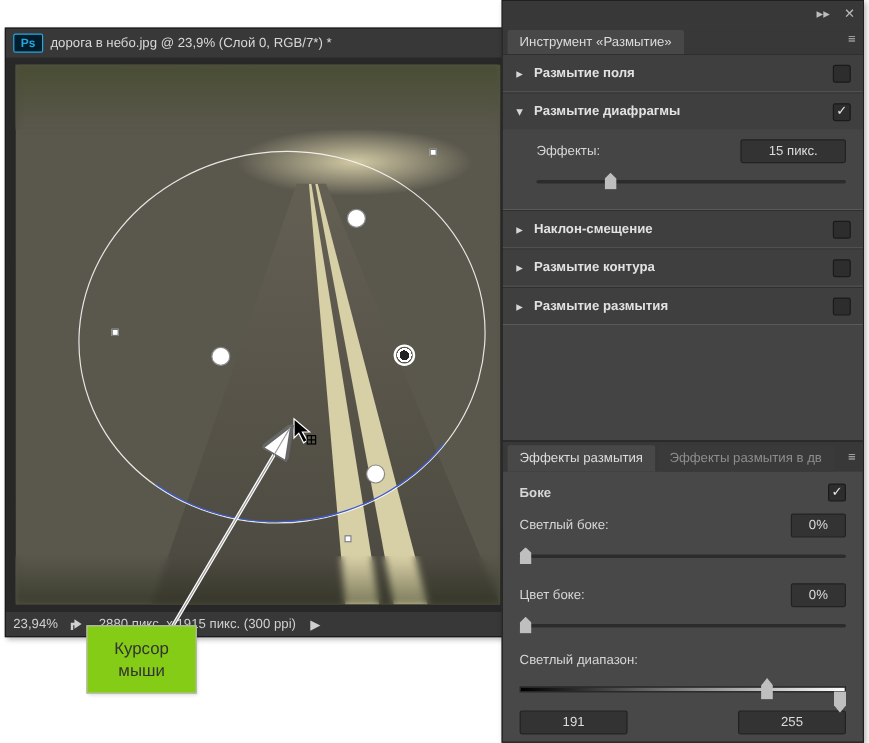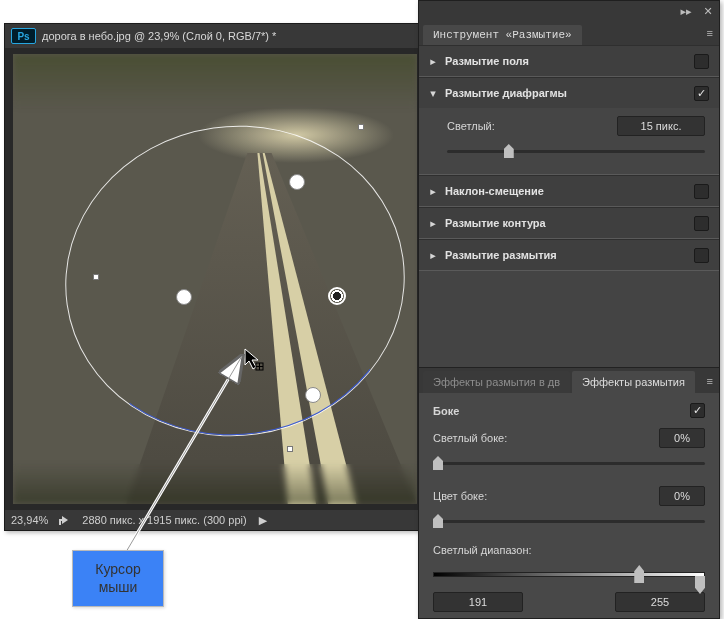--- a/index.html
+++ b/index.html
@@ -175,21 +175,21 @@
     height:24px;
     background:#383838;
     display:flex; align-items:flex-end;
     padding-left:4px;
   }
   .panel-tab{
     background:#484848;
     padding:4px 10px 4px 10px;
     font-size:11px;
     color:#dcdcdc;
-    border-top-left-radius:2px;border-top-right-radius:2px;font-family:Liberation Mono, monospace;
+    border-top-left-radius:2px;border-top-right-radius:2px;
   }
   .burger{margin-left:auto;margin-right:6px;align-self:center;color:#bababa}
   .section{
     border-top:1px solid #2f2f2f;
     border-bottom:1px solid #5a5a5a;
   }
   .sec-head{
     display:flex; align-items:center;
     height:30px;
     padding:0 10px;
@@ -274,24 +274,24 @@
 
   
   .callout-line{
     position:absolute;
     left:118px; top:354px;
     width:132px;height:200px;
     pointer-events:none;
   }
   .callout-box{
     position:absolute;
-    left:72px; top:550px;
+    left:72px; top:521px;
     min-width:92px;
     padding:10px 14px;
-    background:#3b82f6;
+    background:#84cc16;
     border:1px solid #b9b9b9;
     color:#333;
     font-size:14px;
     text-align:center;
     line-height:1.25;
     box-shadow:1px 1px 3px rgba(0,0,0,.15);
   }
   .flex-spacer{flex:1}
   .panel .filler{flex:1;background:#444}
 </style>
@@ -361,21 +361,21 @@
   </div>
 
   <div class="section">
     <div class="sec-head">
       <span class="tw">▾</span>
       <span class="title">Размытие диафрагмы</span>
       <span class="chk checked"></span>
     </div>
     <div class="sec-body">
       <div class="row">
-        <span class="label">Светлый:</span>
+        <span class="label">Эффекты:</span>
         <span class="flex-spacer"></span>
         <span class="valbox">15 пикс.</span>
       </div>
       <div class="slider">
         <div class="track"></div>
         <div class="thumb" style="left:22%"></div>
       </div>
     </div>
   </div>
 
@@ -399,22 +399,22 @@
     <div class="sec-head">
       <span class="tw">▸</span>
       <span class="title">Размытие размытия</span>
       <span class="chk"></span>
     </div>
   </div>
 
   <div class="filler"></div>
 
   <div class="fx-tabs">
+    <div class="fx-tab">Эффекты размытия</div>
     <div class="fx-tab inactive">Эффекты размытия в дв</div>
-    <div class="fx-tab">Эффекты размытия</div>
     <span class="burger" style="margin-left:auto;margin-right:6px;align-self:center">≡</span>
   </div>
 
   <div class="fx-body">
     <div class="row" style="margin-bottom:10px">
       <span class="label" style="font-weight:bold">Боке</span>
       <span class="flex-spacer"></span>
       <span class="chk checked"></span>
     </div>
 

